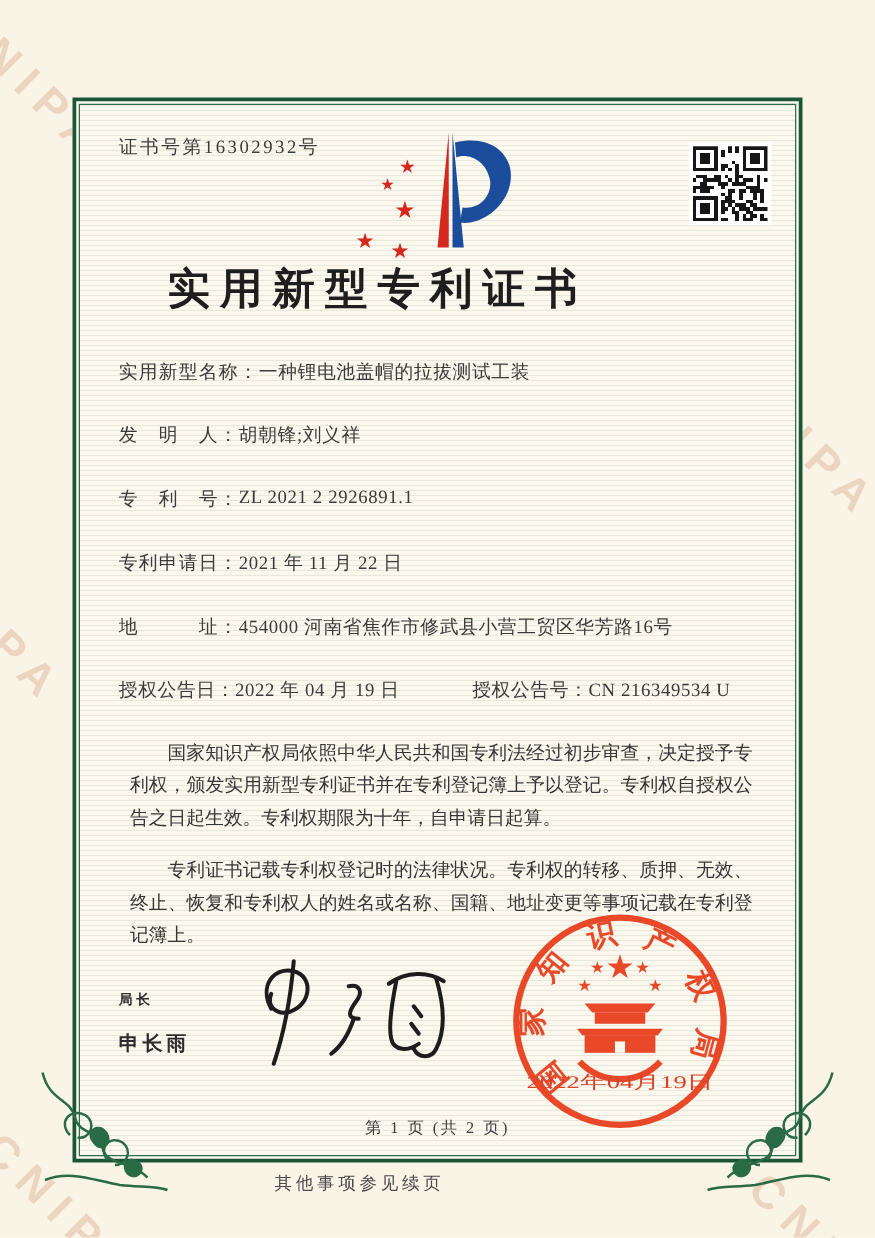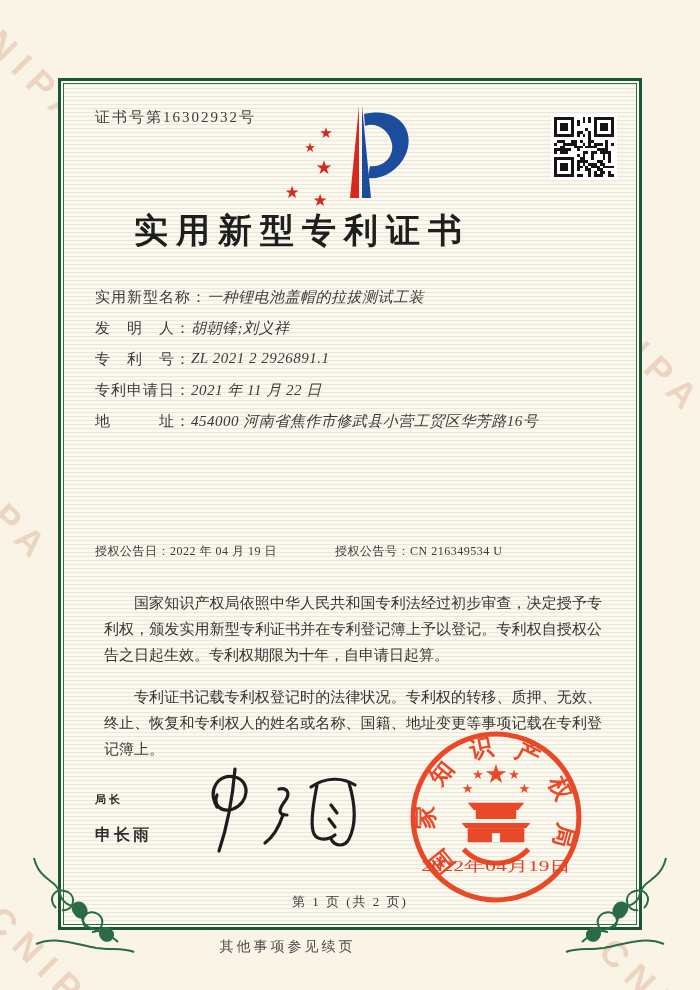--- a/index.html
+++ b/index.html
@@ -57,27 +57,27 @@
   }
   .qr-box svg{width:60px;height:60px;fill:#161616;}
 
   .title{
     position:absolute;left:0;top:208px;width:604px;
     text-align:center;font-size:34px;font-weight:700;
     letter-spacing:8px;color:#1e1e1e;
   }
 
   .fields{position:absolute;left:95px;top:288px;width:520px;}
-  .field-row{display:flex;height:31px;align-items:flex-start;font-size:15px;color:#3a3a3a;}
+  .field-row{display:flex;height:51px;align-items:flex-start;font-size:15px;color:#3a3a3a;}
   .field-label{white-space:pre;letter-spacing:1px;flex:0 0 auto;}
-  .field-value{white-space:pre;letter-spacing:0.5px;font-style:italic;}
+  .field-value{white-space:pre;letter-spacing:0.5px;}
 
   .grant-row{
     position:absolute;left:95px;top:543px;width:520px;
-    display:flex;font-size:12px;color:#3a3a3a;
+    display:flex;font-size:15px;color:#3a3a3a;
   }
   .grant-group{white-space:pre;letter-spacing:0.5px;}
   .grant-group.second{margin-left:58px;}
 
   .paragraphs{
     position:absolute;left:88px;top:574px;width:530px;
     font-size:15px;line-height:26px;color:#353535;text-align:justify;
   }
   .paragraphs p{margin:16px;text-indent:2em;}
 

